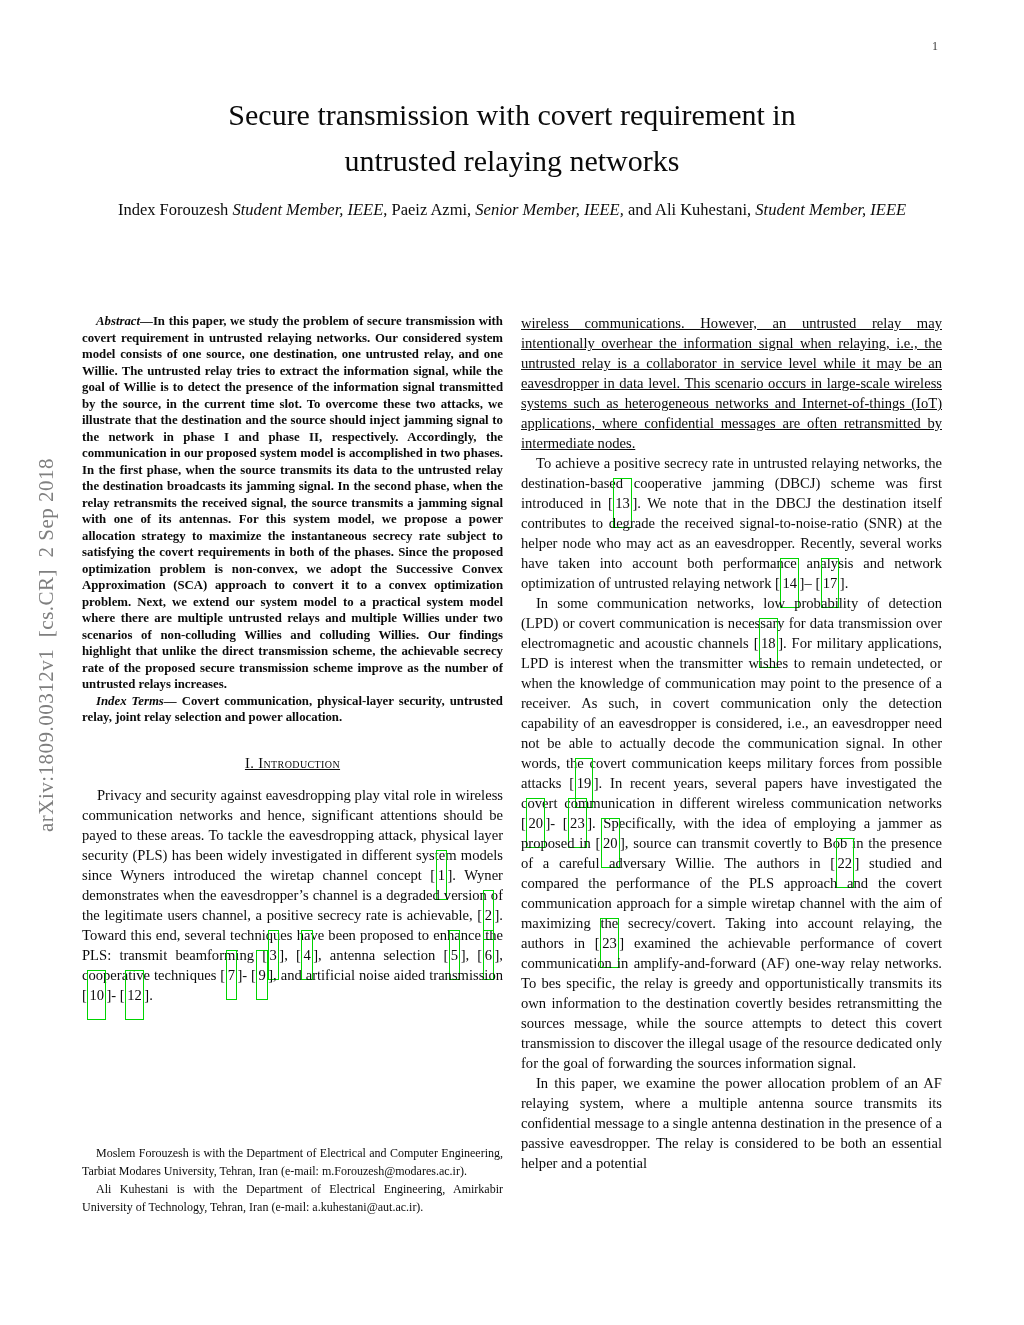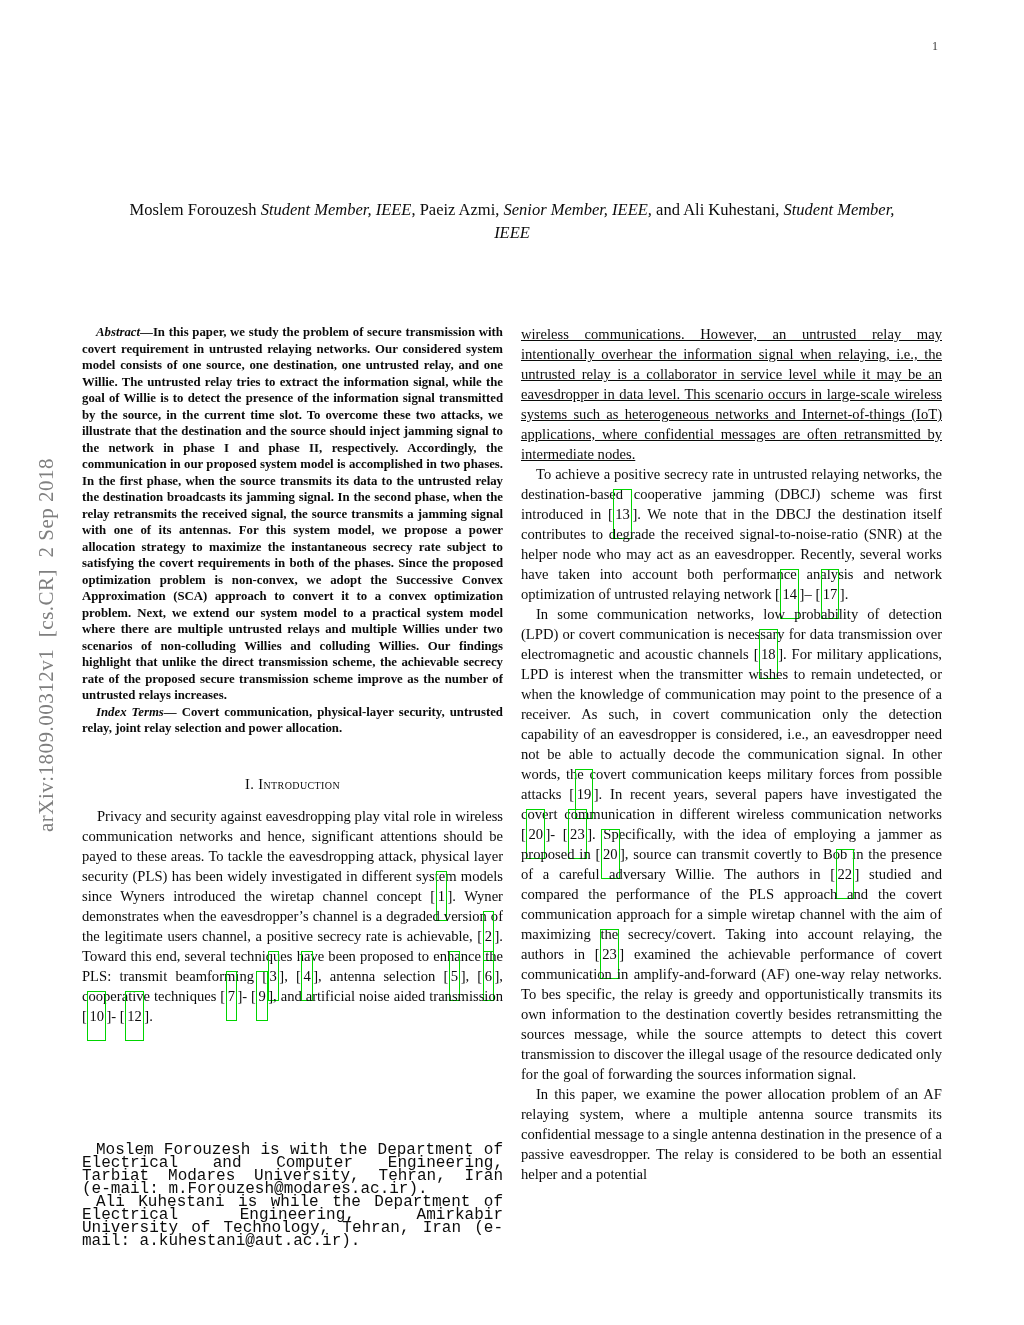--- a/index.html
+++ b/index.html
@@ -39,96 +39,100 @@
   .authors {
     position: absolute;
     top: 198px; left: 112px;
     width: 800px;
     text-align: center;
     font-size: 16.5px;
     line-height: 23px;
   }
   .col {
     position: absolute;
-    top: 324px;
+    top: 313px;
     width: 421px;
   }
   .col-left  { left: 82px;  height: 827px; overflow: hidden; }
   .col-right { left: 521px; height: 952px; overflow: hidden; }
 
   p { margin: 0; }
   .abstract-p, .index-p {
     font-size: 12.8px;
     line-height: 16.5px;
     font-weight: bold;
     text-align: justify;
     text-indent: 14px;
   }
   .lead-italic { font-style: italic; }
   .sec-heading {
     text-align: center;
     font-size: 14.5px;
     font-variant: small-caps;
     letter-spacing: 0.4px;
-    margin-top: 39px;
+    margin-top: 29px;
     margin-bottom: 13px;
     text-indent: 0;
+    text-decoration: underline;
   }
   .body-p {
     font-size: 14.6px;
     line-height: 20px;
     text-align: justify;
     text-indent: 15px;
   }
   .noindent { text-indent: 0; text-decoration: underline; }
   .footnotes {
     position: absolute;
     top: 1144px; left: 82px;
     width: 421px;
   }
   .footnote-p {
-    font-size: 16px;
-    line-height: 13px;
+    font-size: 12px;
+    line-height: 18px;
     text-align: justify;
     text-indent: 14px;
-    font-family: Liberation Mono, monospace;
   }
   .cbox {
     border: 1.5px solid #00d400;
     padding: 16px 1px;
     margin: 0 0.5px;
   }
 </style>
 </head>
 <body>
 
 <div class="page">
 
   <div class="pagenum">1</div>
 
   <div class="arxiv-stamp">arXiv:1809.00312v1  [cs.CR]  2 Sep 2018</div>
 
+  <div class="title-block">
+    <div>Secure transmission with covert requirement in</div>
+    <div>untrusted relaying networks</div>
+  </div>
 
-  <div class="authors"><span>Moslem Forouzesh </span><span style="font-style: italic;">Student Member, IEEE</span><span>, Paeiz Azmi, </span><span style="font-style: italic; margin-top: 21px;">Senior Member, IEEE,</span><span> and Ali Kuhestani, </span><span style="font-style: italic;">Student Member, IEEE</span></div>
+  <div class="authors"><span>Index Forouzesh </span><span style="font-style: italic;">Student Member, IEEE</span><span>, Paeiz Azmi, </span><span style="font-style: italic; margin-top: 21px;">Senior Member, IEEE,</span><span> and Ali Kuhestani, </span><span style="font-style: italic;">Student Member, IEEE</span></div>
 
   <div class="col col-left">
     <p class="abstract-p"><span class="lead-italic"><span>Abstract</span></span><span>—</span><span>In this paper, we study the problem of secure transmission with covert requirement in untrusted relaying networks. Our considered system model consists of one source, one destination, one untrusted relay, and one Willie. The untrusted relay tries to extract the information signal, while the goal of Willie is to detect the presence of the information signal transmitted by the source, in the current time slot. To overcome these two attacks, we illustrate that the destination and the source should inject jamming signal to the network in phase I and phase II, respectively. Accordingly, the communication in our proposed system model is accomplished in two phases. In the first phase, when the source transmits its data to the untrusted relay the destination broadcasts its jamming signal. In the second phase, when the relay retransmits the received signal, the source transmits a jamming signal with one of its antennas. For this system model, we propose a power allocation strategy to maximize the instantaneous secrecy rate subject to satisfying the covert requirements in both of the phases. Since the proposed optimization problem is non-convex, we adopt the Successive Convex Approximation (SCA) approach to convert it to a convex optimization problem. Next, we extend our system model to a practical system model where there are multiple untrusted relays and multiple Willies under two scenarios of non-colluding Willies and colluding Willies. Our findings highlight that unlike the direct transmission scheme, the achievable secrecy rate of the proposed secure transmission scheme improve as the number of untrusted relays increases.</span></p>
 
     <p class="index-p"><span class="lead-italic"><span>Index Terms</span></span><span>—</span><span> Covert communication, physical-layer security, untrusted relay, joint relay selection and power allocation.</span></p>
 
     <p class="sec-heading">I. Introduction</p>
 
     <p class="body-p">Privacy and security against eavesdropping play vital role in wireless communication networks and hence, significant attentions should be payed to these areas. To tackle the eavesdropping attack, physical layer security (PLS) has been widely investigated in different system models since Wyners introduced the wiretap channel concept [<span class="cbox">1</span>]. Wyner demonstrates when the eavesdropper’s channel is a degraded version of the legitimate users channel, a positive secrecy rate is achievable, [<span class="cbox">2</span>]. Toward this end, several techniques have been proposed to enhance the PLS: transmit beamforming [<span class="cbox">3</span>], [<span class="cbox">4</span>], antenna selection [<span class="cbox">5</span>], [<span class="cbox">6</span>], cooperative techniques [<span class="cbox">7</span>]- [<span class="cbox">9</span>], and artificial noise aided transmission [<span class="cbox">10</span>]- [<span class="cbox">12</span>].</p>
   </div>
 
   <div class="col col-right">
     <p class="body-p noindent">wireless communications. However, an untrusted relay may intentionally overhear the information signal when relaying, i.e., the untrusted relay is a collaborator in service level while it may be an eavesdropper in data level. This scenario occurs in large-scale wireless systems such as heterogeneous networks and Internet-of-things (IoT) applications, where confidential messages are often retransmitted by intermediate nodes.</p>
     <p class="body-p">To achieve a positive secrecy rate in untrusted relaying networks, the destination-based cooperative jamming (DBCJ) scheme was first introduced in [<span class="cbox">13</span>]. We note that in the DBCJ the destination itself contributes to degrade the received signal-to-noise-ratio (SNR) at the helper node who may act as an eavesdropper. Recently, several works have taken into account both performance analysis and network optimization of untrusted relaying network [<span class="cbox">14</span>]– [<span class="cbox">17</span>].</p>
     <p class="body-p">In some communication networks, low probability of detection (LPD) or covert communication is necessary for data transmission over electromagnetic and acoustic channels [<span class="cbox">18</span>]. For military applications, LPD is interest when the transmitter wishes to remain undetected, or when the knowledge of communication may point to the presence of a receiver. As such, in covert communication only the detection capability of an eavesdropper is considered, i.e., an eavesdropper need not be able to actually decode the communication signal. In other words, the covert communication keeps military forces from possible attacks [<span class="cbox">19</span>]. In recent years, several papers have investigated the covert communication in different wireless communication networks [<span class="cbox">20</span>]- [<span class="cbox">23</span>]. Specifically, with the idea of employing a jammer as proposed in [<span class="cbox">20</span>], source can transmit covertly to Bob in the presence of a careful adversary Willie. The authors in [<span class="cbox">22</span>] studied and compared the performance of the PLS approach and the covert communication approach for a simple wiretap channel with the aim of maximizing the secrecy/covert. Taking into account relaying, the authors in [<span class="cbox">23</span>] examined the achievable performance of covert communication in amplify-and-forward (AF) one-way relay networks. To bes specific, the relay is greedy and opportunistically transmits its own information to the destination covertly besides retransmitting the sources message, while the source attempts to detect this covert transmission to discover the illegal usage of the resource dedicated only for the goal of forwarding the sources information signal.</p>
     <p class="body-p">In this paper, we examine the power allocation problem of an AF relaying system, where a multiple antenna source transmits its confidential message to a single antenna destination in the presence of a passive eavesdropper. The relay is considered to be both an essential helper and a potential</p>
   </div>
 
   <div class="footnotes">
     <p class="footnote-p">Moslem Forouzesh is with the Department of Electrical and Computer Engineering, Tarbiat Modares University, Tehran, Iran (e-mail: m.Forouzesh@modares.ac.ir).</p>
-    <p class="footnote-p">Ali Kuhestani is while the Department of Electrical Engineering, Amirkabir University of Technology, Tehran, Iran (e-mail: a.kuhestani@aut.ac.ir).</p>
+    <p class="footnote-p">Ali Kuhestani is with the Department of Electrical Engineering, Amirkabir University of Technology, Tehran, Iran (e-mail: a.kuhestani@aut.ac.ir).</p>
   </div>
 
 </div>
 
 </body></html>

